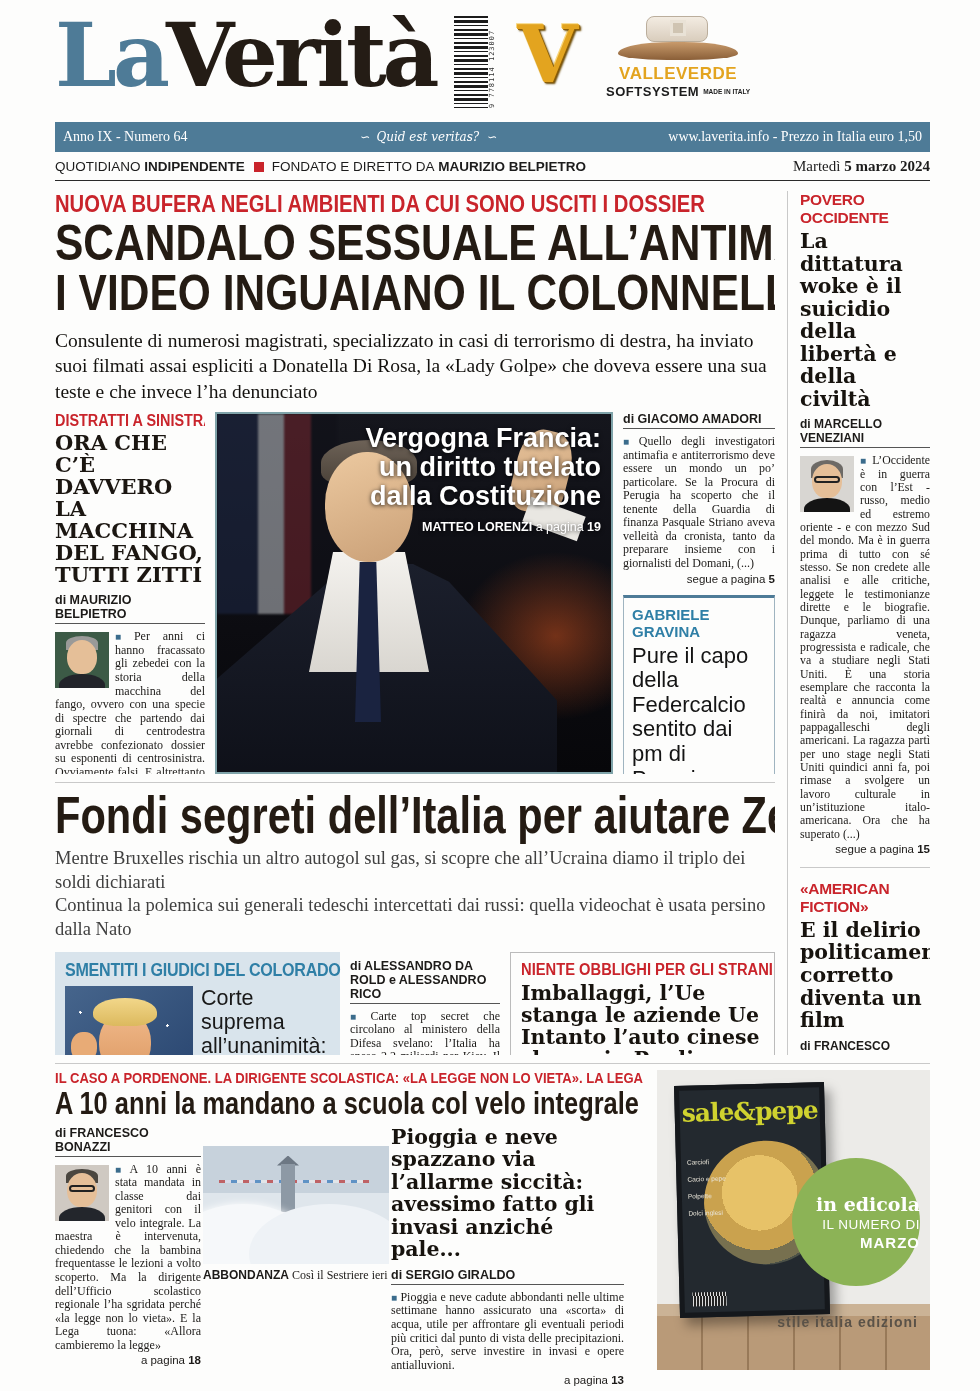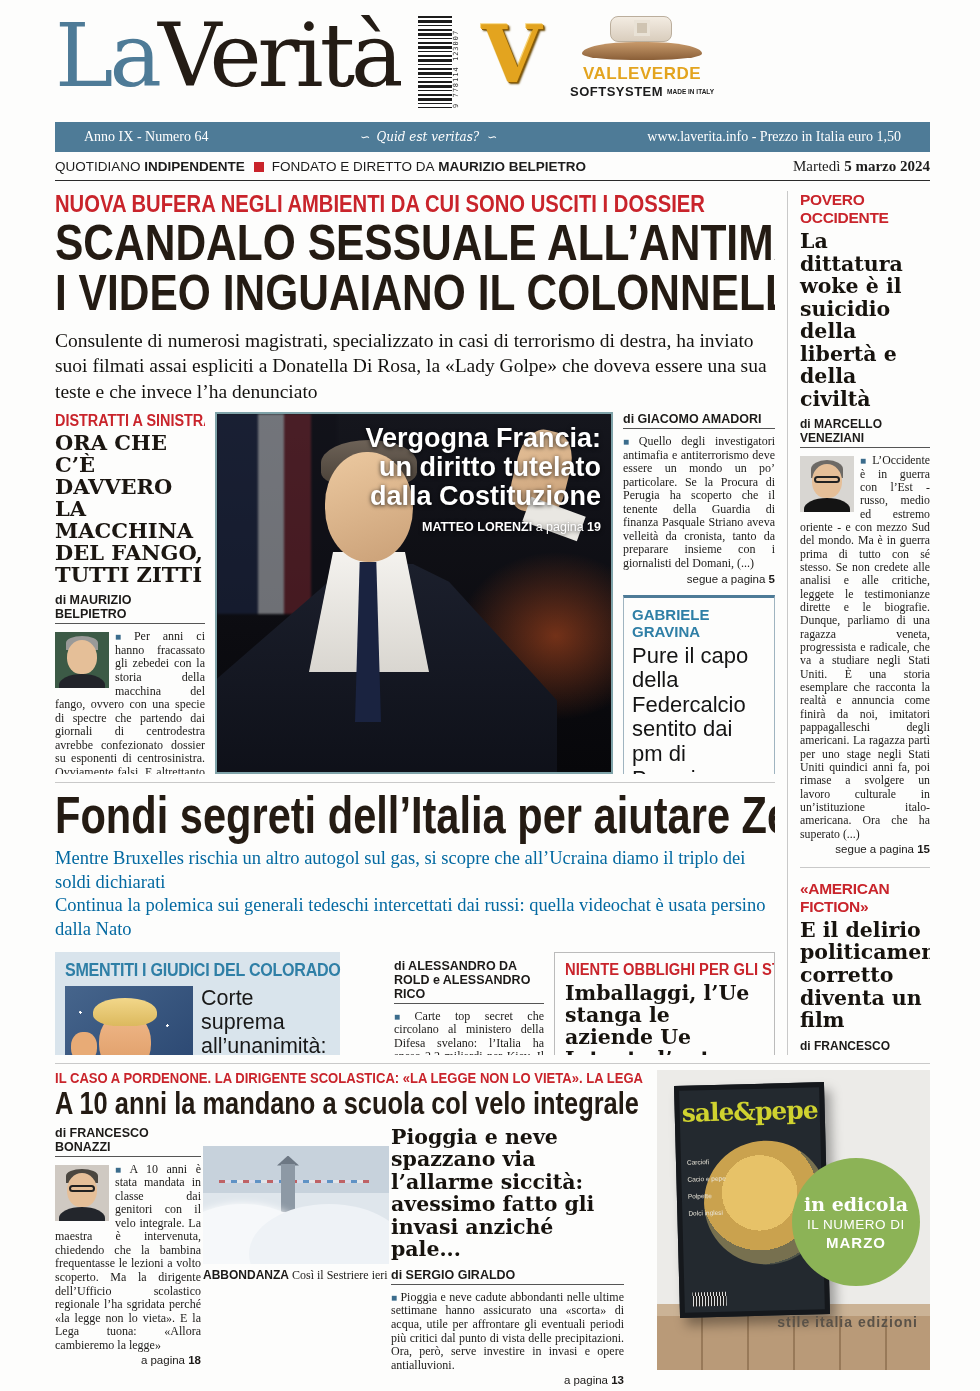--- a/index.html
+++ b/index.html
@@ -4,21 +4,21 @@
 <style>
   * { margin:0; padding:0; box-sizing:border-box; }
   html,body { background:#777; }
   .page {
     width:980px; height:1391px; margin:0 auto; background:#fdfdfc;
     font-family:"Liberation Serif", serif; color:#1c1a18; position:relative;
     padding:14px 50px 0 55px; overflow:hidden;
   }
   
   .masthead { display:flex; align-items:flex-start; height:104px; position:relative; }
-  .logo { font-family:"DejaVu Serif", serif; font-weight:normal; font-size:88px; line-height:.95;
+  .logo { font-family:"DejaVu Serif", serif; font-weight:bold; font-size:88px; line-height:.95;
           letter-spacing:-4px; white-space:nowrap; }
   .logo .la { color:#4e7b97; }
   .logo .verita { color:#241c15; }
   .barcode-wrap { margin-left:18px; margin-top:2px; display:flex; }
   .barcode { width:34px; height:92px;
     background:repeating-linear-gradient(180deg,#1c1c1c 0 2px,#fff 2px 4px,#1c1c1c 4px 7px,#fff 7px 9px,#1c1c1c 9px 10px,#fff 10px 13px); }
   .barcode-num { writing-mode:vertical-rl; transform:rotate(180deg); font-family:"DejaVu Sans Mono", monospace;
     font-size:7px; color:#333; letter-spacing:1px; line-height:1; margin-left:1px; }
   .vlogo { font-family:"DejaVu Serif", serif; font-weight:bold; font-size:78px; line-height:1;
     margin:2px 10px 0 22px; color:#e3a41f;
@@ -29,21 +29,21 @@
      background:linear-gradient(#c89a6b,#8a5f38); }
   .sandal .strap { position:absolute; left:28px; top:2px; width:62px; height:26px; border-radius:8px;
      background:linear-gradient(#f3ece2,#d9cdbd); border:1px solid #bbae9c; }
   .sandal .buckle { position:absolute; left:52px; top:6px; width:16px; height:16px; border:3px solid #e9e2d6; background:#cfc4b2; }
   .vv-name { color:#e3a41f; font-weight:bold; font-size:17px; letter-spacing:.5px; }
   .vv-row { display:flex; align-items:center; justify-content:center; gap:4px; }
   .vv-soft { color:#1c1c1c; font-weight:bold; font-size:13px; letter-spacing:.5px; }
   .vv-made { font-size:6.5px; line-height:1.1; text-align:left; color:#1c1c1c; font-weight:bold; }
   
   .infobar { background:#4e7b97; color:#fff; height:30px; display:flex; align-items:center;
-    padding:0 29px; margin-top:4px; font-size:14px; }
+    padding:0 8px; margin-top:4px; font-size:14px; }
   .infobar .mid { flex:1; text-align:center; font-style:italic; font-family:"DejaVu Serif", serif; font-size:12px; }
   .ornament { font-style:normal; margin:0 8px; letter-spacing:-2px; }
   .directorline { display:flex; align-items:center; border-bottom:1px solid #2a2a2a; padding:6px 0 5px;
     font-family:"Liberation Sans", sans-serif; font-size:13.5px; color:#1c1c1c; }
   .directorline b { font-weight:bold; }
   .red-square { display:inline-block; width:10px; height:10px; background:#c9242b; margin:0 8px 0 9px; }
   .dl-date { margin-left:auto; font-family:"Liberation Serif", serif; font-size:15px; }
   .dl-date b { font-weight:bold; }
   
   .kicker { color:#c9242b; font-family:"Liberation Sans", sans-serif; font-weight:bold; }
@@ -99,38 +99,38 @@
   .macron .credit { margin-top:10px; font-size:12.5px; font-weight:bold; }
   .macron .credit .pl { font-weight:normal; }
   .mid-col { width:152px; overflow:hidden; display:flex; flex-direction:column; }
   .mid-col .byline { margin-top:0; }
   .gravina-box { border:1px solid #9fb4c0; border-top:3px solid #4e7b97; margin-top:10px; padding:8px 8px 10px; }
   .gravina-box .bk { color:#2f7fa6; font-family:"Liberation Sans", sans-serif; font-weight:bold; font-size:15px; }
   .gravina-box h3 { font-family:"Liberation Sans", sans-serif; font-weight:normal; font-size:22px; line-height:1.12; color:#141414; margin-top:4px; }
   
   .zel { border-top:1px solid #c9c9c9; margin-top:8px; padding-top:6px; }
   .zel-h { font-family:"Liberation Sans", sans-serif; font-weight:bold; color:#241b13; font-size:52px; line-height:1; }
-  .zel-deck { font-size:18.5px; line-height:1.28; margin-top:6px; color:#0369a1; }
+  .zel-deck { font-size:18.5px; line-height:1.28; margin-top:6px; color:#404040; }
   .second-row { display:flex; gap:10px; margin-top:10px; height:200px; }
   .trump-box { width:285px; background:#d9e4ec; padding:8px 10px; display:flex; flex-direction:column; }
   .trump-box .bk { color:#2f7fa6; font-family:"Liberation Sans", sans-serif; font-weight:bold; font-size:17.5px; letter-spacing:-.3px; }
   .tb-row { display:flex; gap:8px; margin-top:5px; flex:1; }
   .trump-photo { width:128px; height:132px; position:relative; overflow:hidden; flex:0 0 auto;
      background:radial-gradient(3px 3px at 12% 20%, #fff 40%, transparent 45%),
                 radial-gradient(3px 3px at 30% 55%, #fff 40%, transparent 45%),
                 radial-gradient(3px 3px at 80% 30%, #fff 40%, transparent 45%),
                 radial-gradient(3px 3px at 64% 70%, #fff 40%, transparent 45%),
                 radial-gradient(3px 3px at 88% 78%, #fff 40%, transparent 45%),
                 linear-gradient(140deg,#46658c,#24406b); }
   .tp-face { position:absolute; left:34px; top:26px; width:52px; height:62px; border-radius:48%; background:linear-gradient(#f0b98a,#dd9a63); }
   .tp-hair { position:absolute; left:28px; top:12px; width:64px; height:28px; border-radius:50% 50% 40% 40%; background:linear-gradient(#f2d78a,#dcb95e); }
   .tp-suit { position:absolute; left:4px; top:80px; width:112px; height:60px; background:#1d2433; clip-path:polygon(0 55%,40% 5%,60% 5%,100% 55%,100% 100%,0 100%); }
   .tp-fist { position:absolute; left:6px; top:46px; width:26px; height:30px; border-radius:45%; background:#e8ab76; }
   .tb-title { font-family:"Liberation Sans", sans-serif; font-weight:normal; font-size:21.5px; line-height:1.12; color:#191919; }
-  .darold-col { width:150px; overflow:hidden;margin-left:44px; }
+  .darold-col { width:150px; overflow:hidden; }
   .imb-box { flex:1; border:1px solid #bbb; padding:8px 10px; overflow:hidden; }
   .imb-box .bk { font-size:16px; }
   .imb-box h3 { font-family:"DejaVu Serif", serif; font-size:20.5px; line-height:1.08; color:#17130e; margin:3px 0 4px; }
   
   .rail .kicker { font-size:15.5px; letter-spacing:-.3px; }
   .rail h2 { font-family:"DejaVu Serif", serif; font-size:20.5px; line-height:1.1; color:#17130e; font-weight:bold; margin-top:3px; }
   .rail .byline { font-size:12px; }
   .rail .body-text { font-size:11.8px; }
   .rail-sep { border:none; border-top:1px solid #c9c9c9; margin:12px 0; }
   
@@ -161,21 +161,21 @@
      background:repeating-linear-gradient(90deg, transparent 0 44px, rgba(90,60,30,.35) 44px 46px); }
   .mag-cover { position:absolute; left:20px; top:14px; width:150px; height:232px; background:#23292f;
      border:5px solid #15181c; box-shadow:6px 8px 12px rgba(0,0,0,.35); transform:rotate(-1.5deg); overflow:hidden; }
   .mag-title { color:#cfd22f; font-family:"DejaVu Serif", serif; font-weight:bold; font-size:25px; text-align:center; margin-top:8px; letter-spacing:-1px; }
   .mag-bowl { position:absolute; left:22px; top:52px; width:124px; height:124px; border-radius:50%;
      background:radial-gradient(circle at 45% 42%, #e7c268 0 38%, #caa24e 38% 58%, #77704f 58% 72%, #4d5248 72%); }
   .mag-items { position:absolute; left:6px; top:64px; color:#e8e4d8; font-family:"Liberation Sans", sans-serif; font-size:6.5px; line-height:2.6; }
   .mag-barcode { position:absolute; left:8px; bottom:6px; width:34px; height:14px;
      background:repeating-linear-gradient(90deg,#ddd 0 1px,#222 1px 3px); }
   .mag-badge { position:absolute; right:10px; top:88px; width:128px; height:128px; border-radius:50%;
-     background:#8cb356; color:#fff; text-align:center; display:flex; flex-direction:column; justify-content:center; gap:2px; }
+     background:#8cb356; color:#fff; text-align:right; display:flex; flex-direction:column; justify-content:center; gap:2px; }
   .mag-badge .b1 { font-family:"DejaVu Serif", serif; font-weight:bold; font-size:19px; }
   .mag-badge .b2 { font-family:"Liberation Sans", sans-serif; font-size:13.5px; letter-spacing:.5px; }
   .mag-badge .b3 { font-family:"Liberation Sans", sans-serif; font-weight:bold; font-size:15px; letter-spacing:1px; }
   .mag-foot { position:absolute; right:12px; bottom:40px; font-family:"Liberation Sans", sans-serif; font-size:14px; color:#5a5248; font-weight:bold; letter-spacing:1px; }
 </style>
 </head>
 <body>
 
 <div class="page">
 

